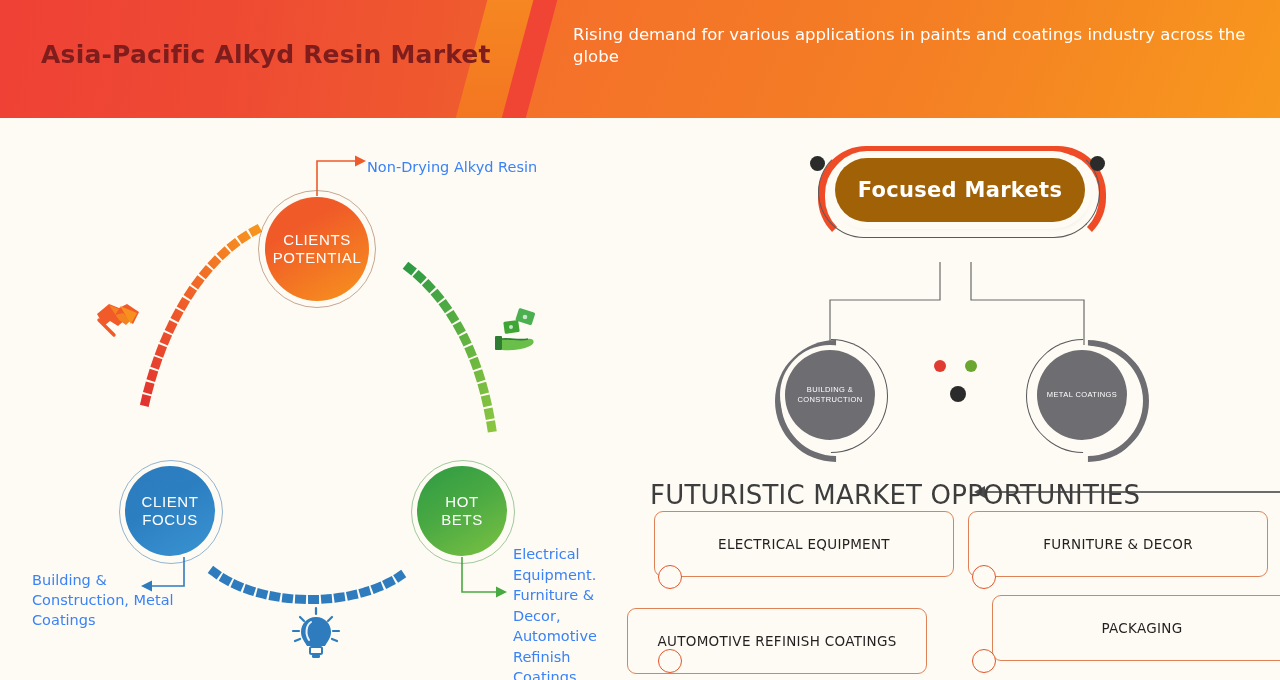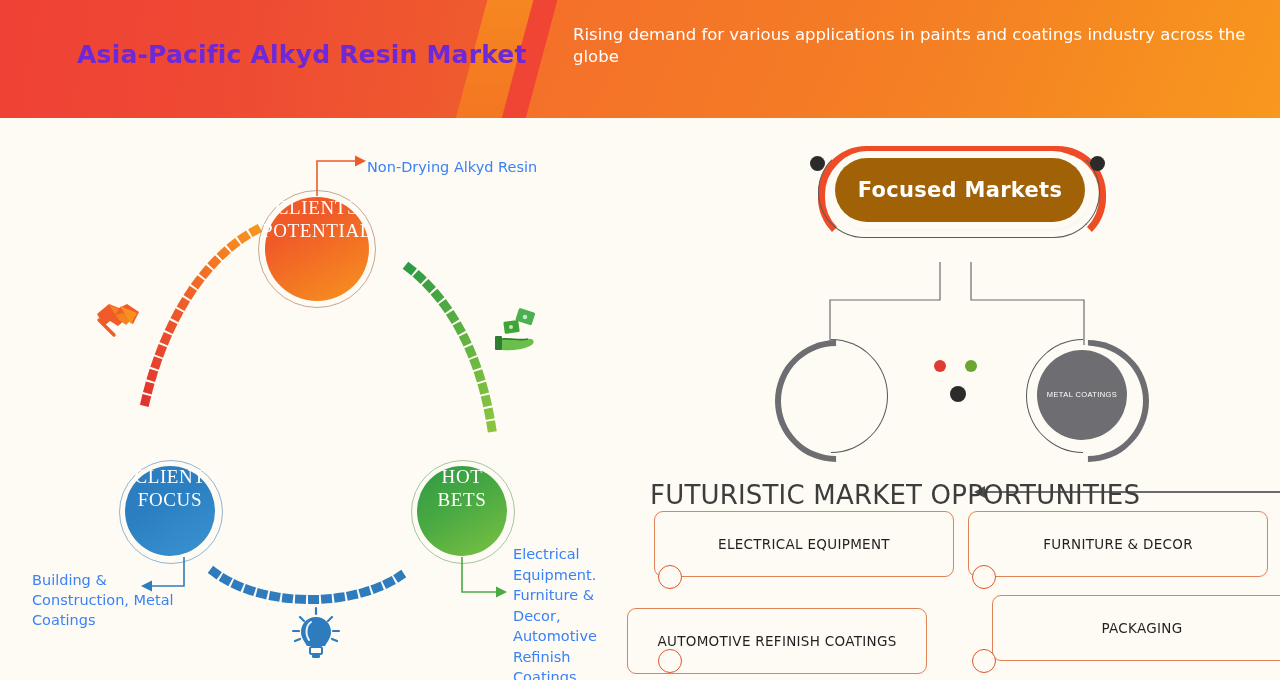--- a/index.html
+++ b/index.html
@@ -27,36 +27,35 @@
     background:#ef4136;
     transform:skewX(-15deg);opacity:.95;
   }
   .header-stripe3{
     position:absolute;top:-30px;left:540px;width:760px;height:190px;
     background:linear-gradient(100deg,#f4702a 0%,#f47f24 50%,#f8991d 100%);
     transform:skewX(-15deg);
   }
   .header-title{
     position:absolute;left:41px;top:40px;
-    color:#6d28d9;font-size:25px;font-weight:bold;letter-spacing:.2px;
+    color:#7f1d1d;font-size:25px;font-weight:bold;letter-spacing:.2px;
     font-family:"DejaVu Sans", sans-serif;
-    margin-left:36px;
   }
   .header-sub{
     position:absolute;left:573px;top:24px;width:690px;
     color:#ffffff;font-size:16.5px;line-height:1.35;
     font-family:"DejaVu Sans", sans-serif;
   }
 
   .bubble{
     position:absolute;border-radius:50%;
-    display:flex;justify-content:center;
+    display:flex;align-items:center;justify-content:center;
     text-align:center;color:#fff;line-height:1.2;
-    font-size:19px;letter-spacing:.6px;
-    font-family:Liberation Serif, serif;
+    font-size:15px;letter-spacing:.6px;
+    font-family:Liberation Sans, sans-serif;
     z-index:4;
   }
   .bubble-arc{
     position:absolute;border-radius:50%;
     border:1.3px solid rgba(120,120,120,.55);
     z-index:3;background:transparent;
   }
   .clients-pot{
     left:265px;top:197px;width:104px;height:104px;
     background:linear-gradient(150deg,#f15a29 0%,#f05a28 30%,#f7941e 100%);
@@ -272,20 +271,26 @@
       <div class="fm-pill">Focused Markets</div>
     </div>
     <div class="fm-dot fm-dot-l"></div>
     <div class="fm-dot fm-dot-r"></div>
 
     <div class="pin pin-red"></div>
     <div class="pin pin-green"></div>
 
     <div class="gring bc-ring"></div>
     <div class="gring-thin bc-ring-thin"></div>
+    <div class="gcircle bc-pos">
+      <div>
+        <span>BUILDING &amp;</span><br>
+        <span>CONSTRUCTION</span>
+      </div>
+    </div>
 
     <div class="gring mc-ring"></div>
     <div class="gring-thin mc-ring-thin"></div>
     <div class="gcircle mc-pos">
       <div>
         <span>METAL COATINGS</span>
       </div>
     </div>
 
     <div class="center-dot"></div>

